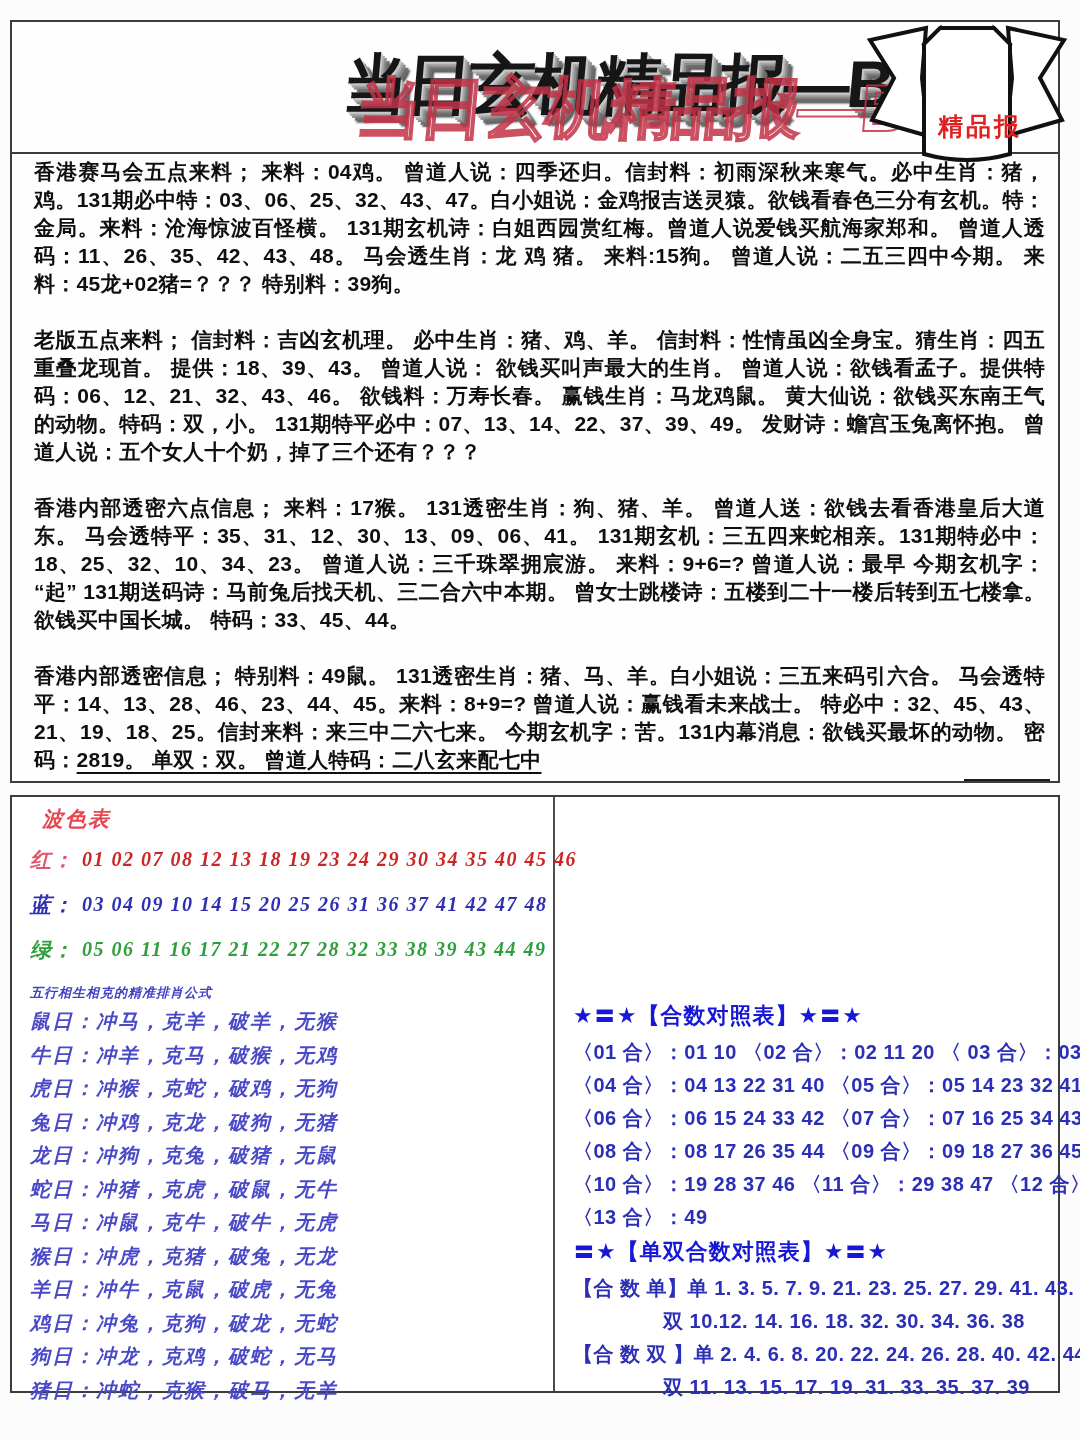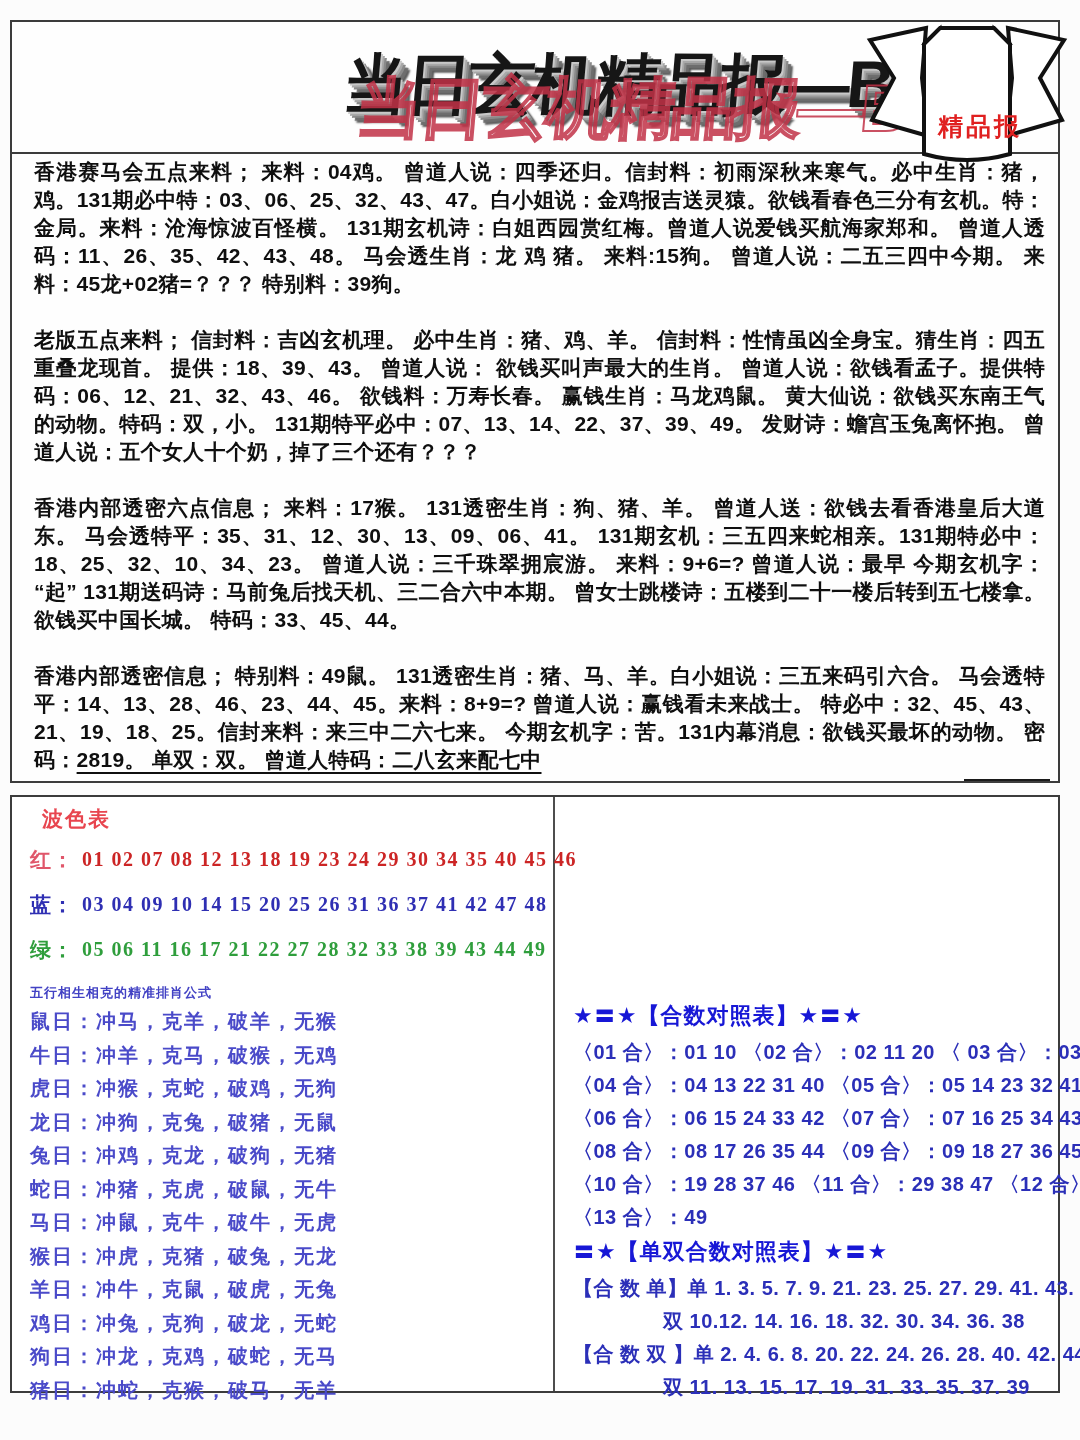--- a/index.html
+++ b/index.html
@@ -29,21 +29,21 @@
   .blocks { padding:4px 13px 0 22px; }
   .block { margin:0 0 28px 0; font-size:21px; font-weight:bold; color:#0f0f0f;
            line-height:28px; text-align:justify; letter-spacing:.3px; }
   .block:last-child { margin-bottom:0; }
   .ul-seg { text-decoration:underline; text-decoration-thickness:2px; text-underline-offset:5px; }
   .stray-line { position:absolute; left:952px; top:757px; width:86px; border-top:2px solid #1a1a1a; }
 
   
   .bottom-box { position:absolute; left:10px; top:795px; width:1050px; height:598px;
                 border:2px solid #3c3c3c; background:#fff; display:flex; }
-  .col-left  { width:543px; border-right:2px solid #4d4d4d; padding:6px 6px 13px 18px; }
+  .col-left  { width:543px; border-right:2px solid #4d4d4d; padding:6px 6px 13px 18px;font-style:italic; }
   .col-right { flex:1; padding:204px 8px 0 18px; }
 
   .wave-title { color:#e8454f; font-size:21px; font-weight:bold; margin:2px 0 4px 12px; letter-spacing:2px; }
   .wave-row { height:45px; display:flex; align-items:center; }
   .wave-label { font-size:21px; font-weight:bold; letter-spacing:1px; }
   .wave-nums  { font-family:"Liberation Serif","DejaVu Serif",serif; font-size:20px;
                 font-weight:bold; letter-spacing:1.5px; margin-left:8px; white-space:nowrap; }
   .c-red .wave-label  { color:#e0566a; } .c-red .wave-nums  { color:#cc2525; }
   .c-blue .wave-label { color:#2f2fb3; } .c-blue .wave-nums { color:#2f2fb3; }
   .c-green .wave-label{ color:#2f9e3c; } .c-green .wave-nums{ color:#2f9e3c; }
@@ -110,22 +110,22 @@
       <div class="wave-row c-green">
         <span class="wave-label">绿：</span>
         <span class="wave-nums">05 06 11 16 17 21 22 27 28 32 33 38 39 43 44 49</span>
       </div>
 
       <div class="formula-title">五行相生相克的精准排肖公式</div>
 
       <div class="zodiac-row">鼠日：冲马，克羊，破羊，无猴</div>
       <div class="zodiac-row">牛日：冲羊，克马，破猴，无鸡</div>
       <div class="zodiac-row">虎日：冲猴，克蛇，破鸡，无狗</div>
+      <div class="zodiac-row">兔日：冲鸡，克龙，破狗，无猪</div>
       <div class="zodiac-row">龙日：冲狗，克兔，破猪，无鼠</div>
-      <div class="zodiac-row">兔日：冲鸡，克龙，破狗，无猪</div>
       <div class="zodiac-row">蛇日：冲猪，克虎，破鼠，无牛</div>
       <div class="zodiac-row">马日：冲鼠，克牛，破牛，无虎</div>
       <div class="zodiac-row">猴日：冲虎，克猪，破兔，无龙</div>
       <div class="zodiac-row">羊日：冲牛，克鼠，破虎，无兔</div>
       <div class="zodiac-row">鸡日：冲兔，克狗，破龙，无蛇</div>
       <div class="zodiac-row">狗日：冲龙，克鸡，破蛇，无马</div>
       <div class="zodiac-row">猪日：冲蛇，克猴，破马，无羊</div>
     </div>
 
     <div class="col-right">

